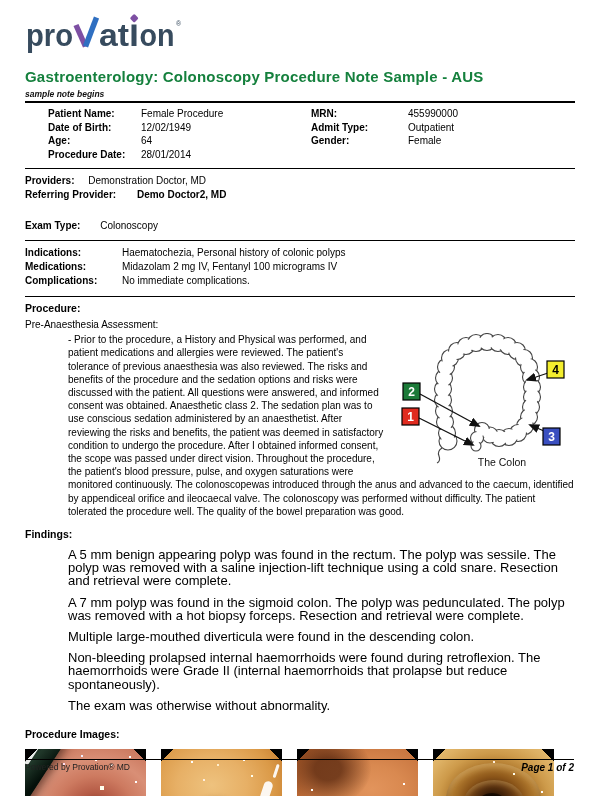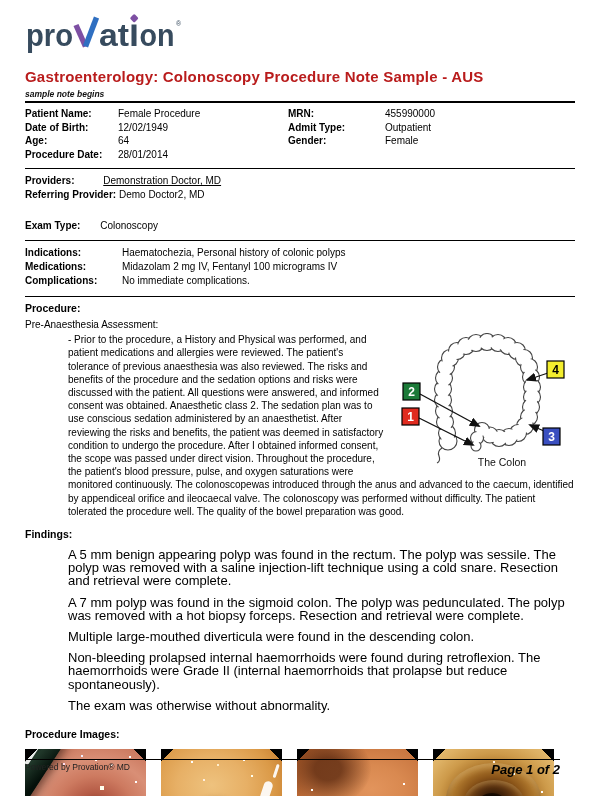--- a/index.html
+++ b/index.html
@@ -5,43 +5,43 @@
   * { margin:0; padding:0; box-sizing:border-box; }
   html,body { background:#fff; }
   body { font-family:"Liberation Sans", sans-serif; color:#000; }
   .page { position:relative; width:601px; height:796px; background:#fff; overflow:hidden;
           padding:12px 26px 12px 25px; }
 
   
   .logo-wrap { height:46px; }
 
   
-  .doc-title { margin-top:10px; font-size:15px; font-weight:bold; color:#b91c1c; letter-spacing:.2px; }
+  .doc-title { margin-top:10px; font-size:15px; font-weight:bold; color:#15803d; letter-spacing:.2px; }
   .note-marker { margin-top:4px; font-size:8.5px; font-style:italic; font-weight:bold; color:#111; }
 
   .rule { border:0; border-top:1.5px solid #000; margin:2px 0 0 0; }
   .rule-thick { border-top:2px solid #000; }
   .rule-thin { border-top:1px solid #000; }
 
   
-  .patient-grid { display:flex; padding:4px 0 5px 0; }
+  .patient-grid { display:flex; padding:4px 0 5px 0;margin-left:23px; }
   .pat-col-left  { width:263px; }
   .pat-col-right { flex:1; }
   .kv-row { display:flex; font-size:10px; line-height:13.6px; }
   .kv-label { font-weight:bold; }
   .pat-col-left  .kv-label { width:93px; }
   .pat-col-right .kv-label { width:97px; }
 
   
   .prov-block { padding:5px 0 6px 0; }
   .prow { font-size:10px; line-height:13.6px; }
   .prow .kv-label { display:inline-block; }
   .prow .pval { display:inline-block; }
-  .prow:nth-child(1) .pval { margin-left:26px;text-decoration:underline; }
-  .prow:nth-child(2) .pval { margin-left:0; }
+  .prow:nth-child(1) .pval { margin-left:11px; }
+  .prow:nth-child(2) .pval { margin-left:18px;font-weight:bold; }
   .prow:nth-child(3) .pval { margin-left:17px;margin-top:17px; }
 
   
   .clin-block { padding:5px 0 6px 0; }
   .clin-row { display:flex; font-size:10px; line-height:14px; }
   .clin-row .kv-label { width:97px; }
 
   
   .sec-heading { font-size:10.5px; font-weight:bold; margin-top:5px; }
   .sub-heading { font-size:10px; margin-top:5px; }
@@ -100,24 +100,24 @@
   .endo4 .ring1 { left:13px; top:14px; width:95px; height:72px; border-radius:50%;
                   box-shadow:inset 0 -6px 9px rgba(70,35,5,.55), inset 0 4px 6px rgba(255,230,170,.3); }
   .endo4 .ring2 { left:31px; top:31px; width:60px; height:44px; border-radius:50%;
                   box-shadow:inset 0 -5px 7px rgba(60,28,4,.6), inset 0 3px 5px rgba(250,215,150,.3); }
   .endo4 .lumen { left:44px; top:44px; width:30px; height:24px; border-radius:50%;
                   background:radial-gradient(#000 35%, #1c0d02 70%, rgba(40,20,5,.25)); }
   .endo4 .spark { left:20px; top:62px; width:2px; height:2px; background:#fff;
                   box-shadow:4px 6px 0 1px #fff, 60px -38px 0 #ffe, 74px 10px 0 #fff, 40px -50px 0 #fed, 88px -20px 0 #fff; }
 
   
-  .footer { position:absolute; left:25px; right:41px; top:757px;text-align:center; }
+  .footer { position:absolute; left:25px; right:27px; top:757px;text-align:center; }
   .footer-row { display:flex; justify-content:space-between; margin-top:2px; }
   .powered { font-size:8.5px; color:#222; }
-  .page-num { font-size:13px; font-weight:bold; font-style:italic; }
+  .page-num { font-size:10px; font-weight:bold; font-style:italic; }
 
   svg text { font-family:"Liberation Sans", sans-serif; }
 </style>
 </head>
 <body>
 
 <div class="page">
 
   <div class="logo-wrap">
     <svg width="158" height="46" viewBox="0 0 158 46">

